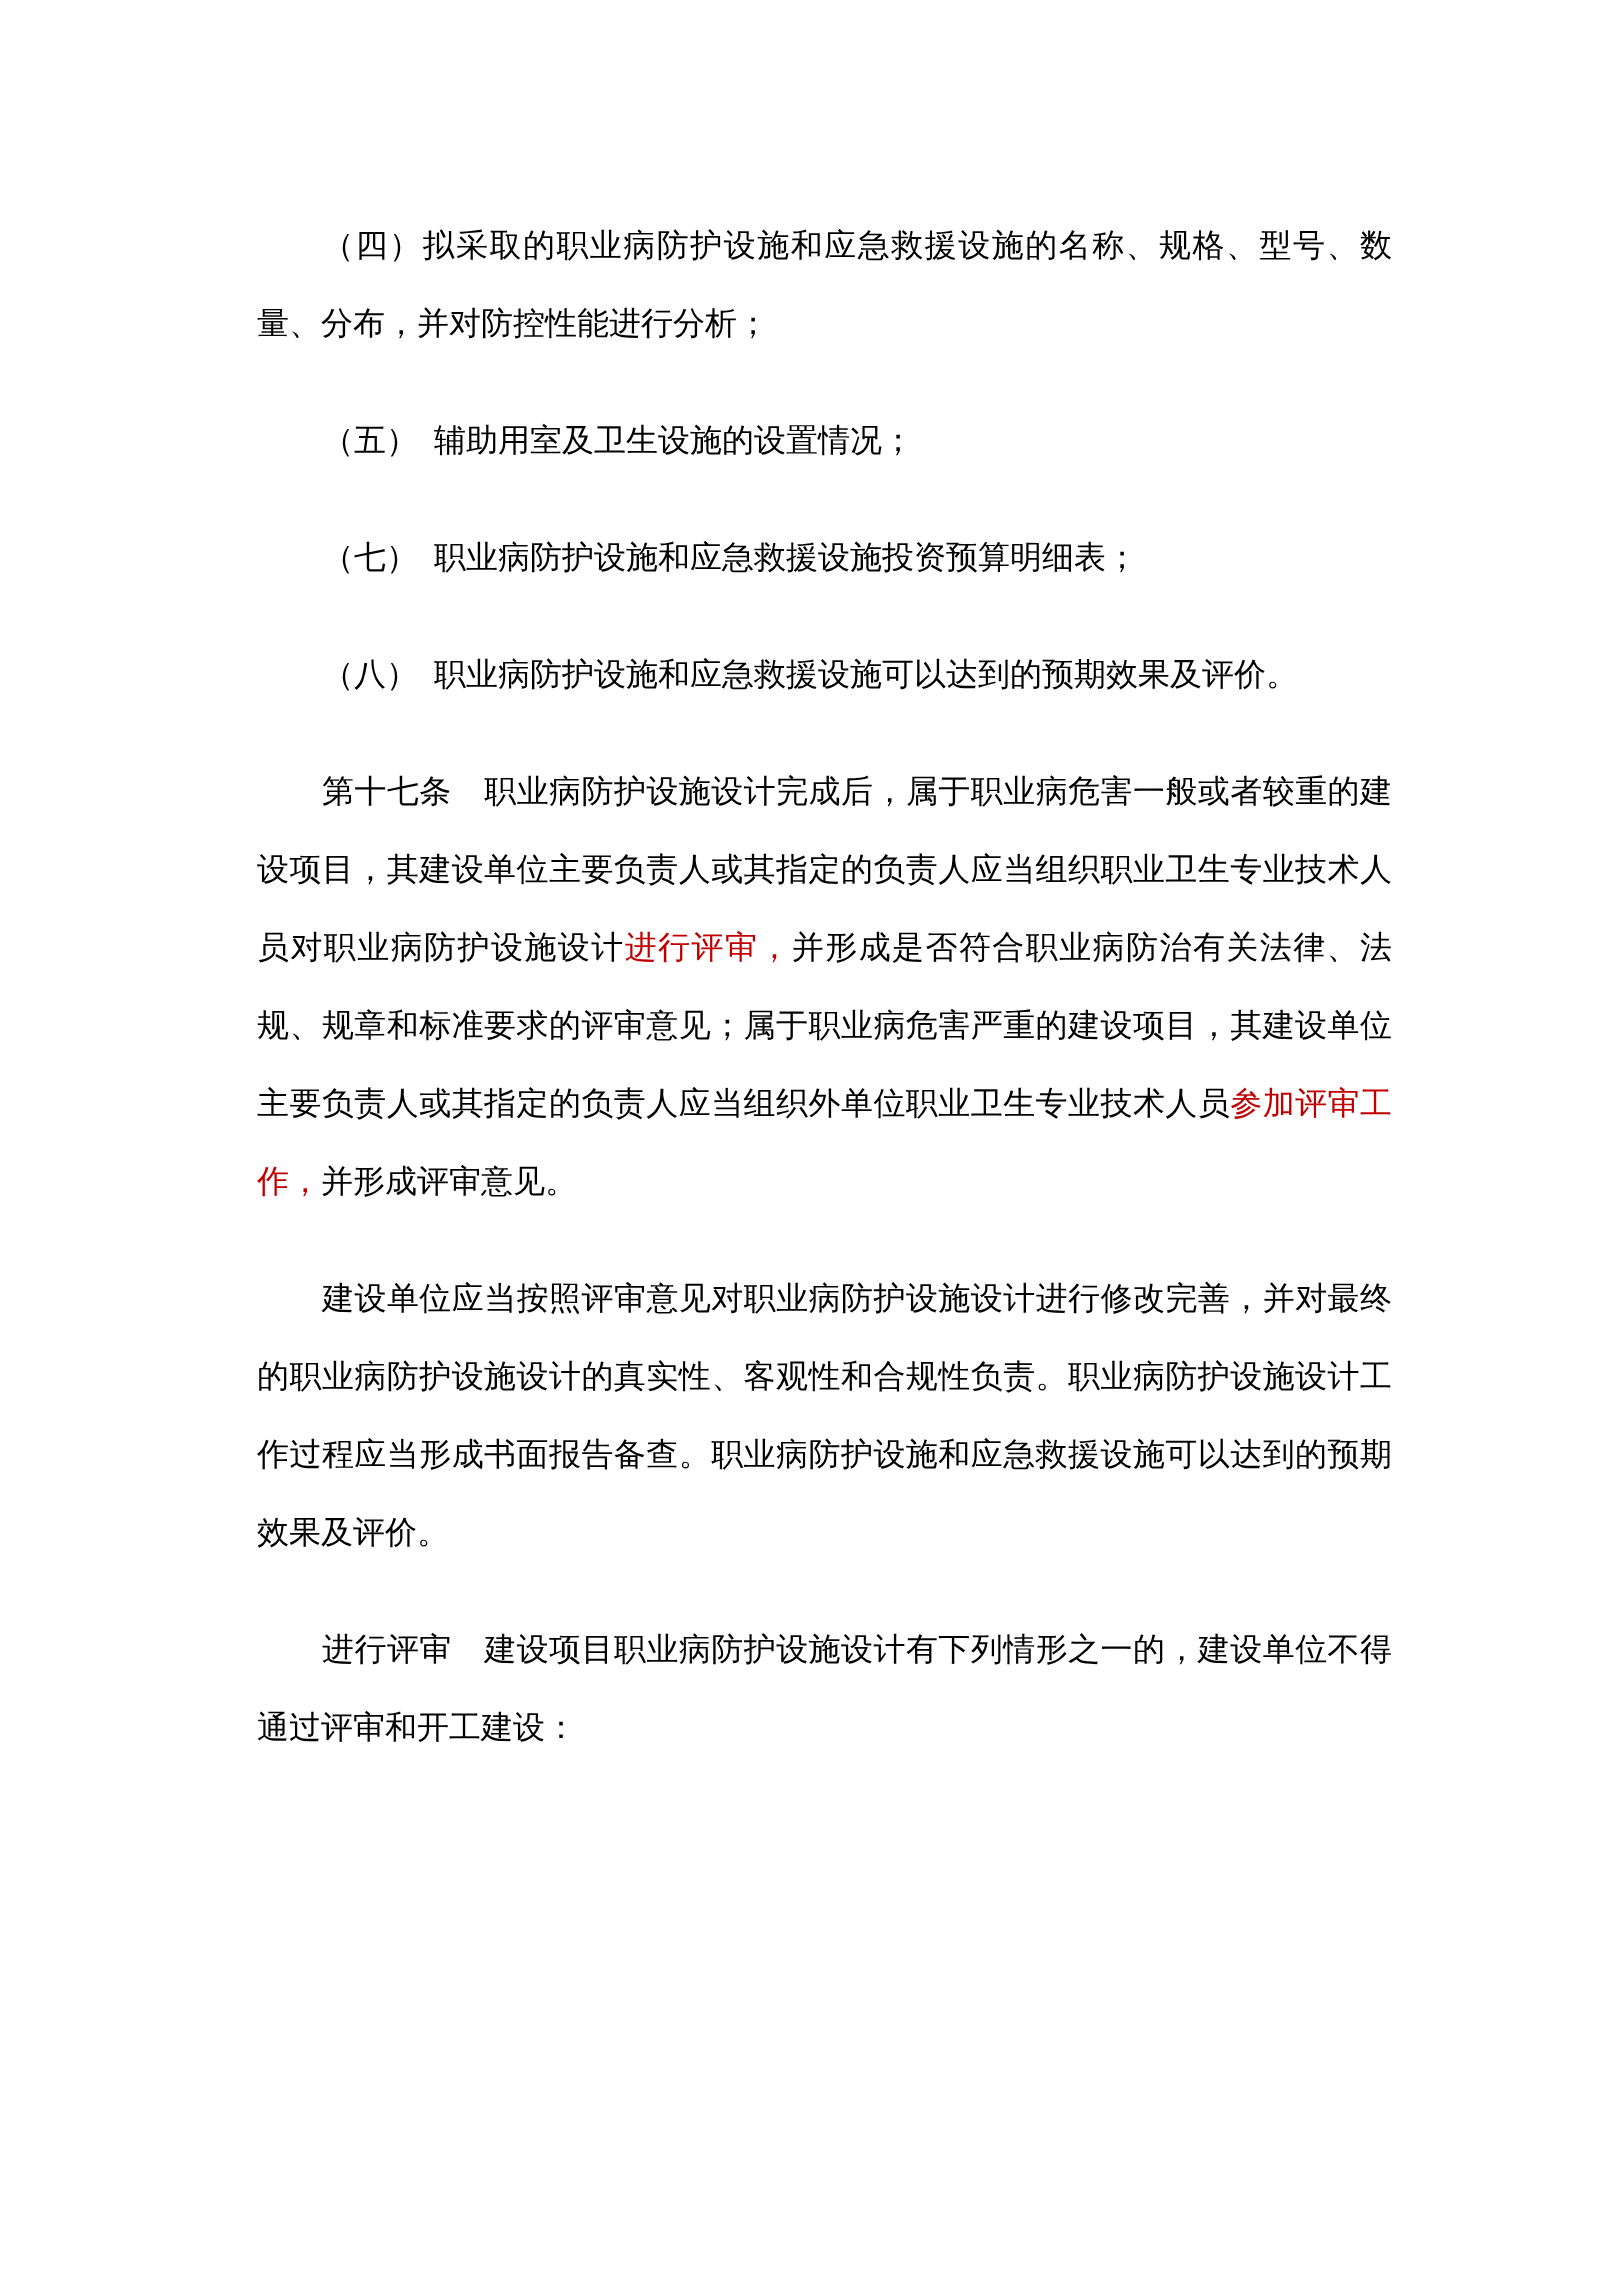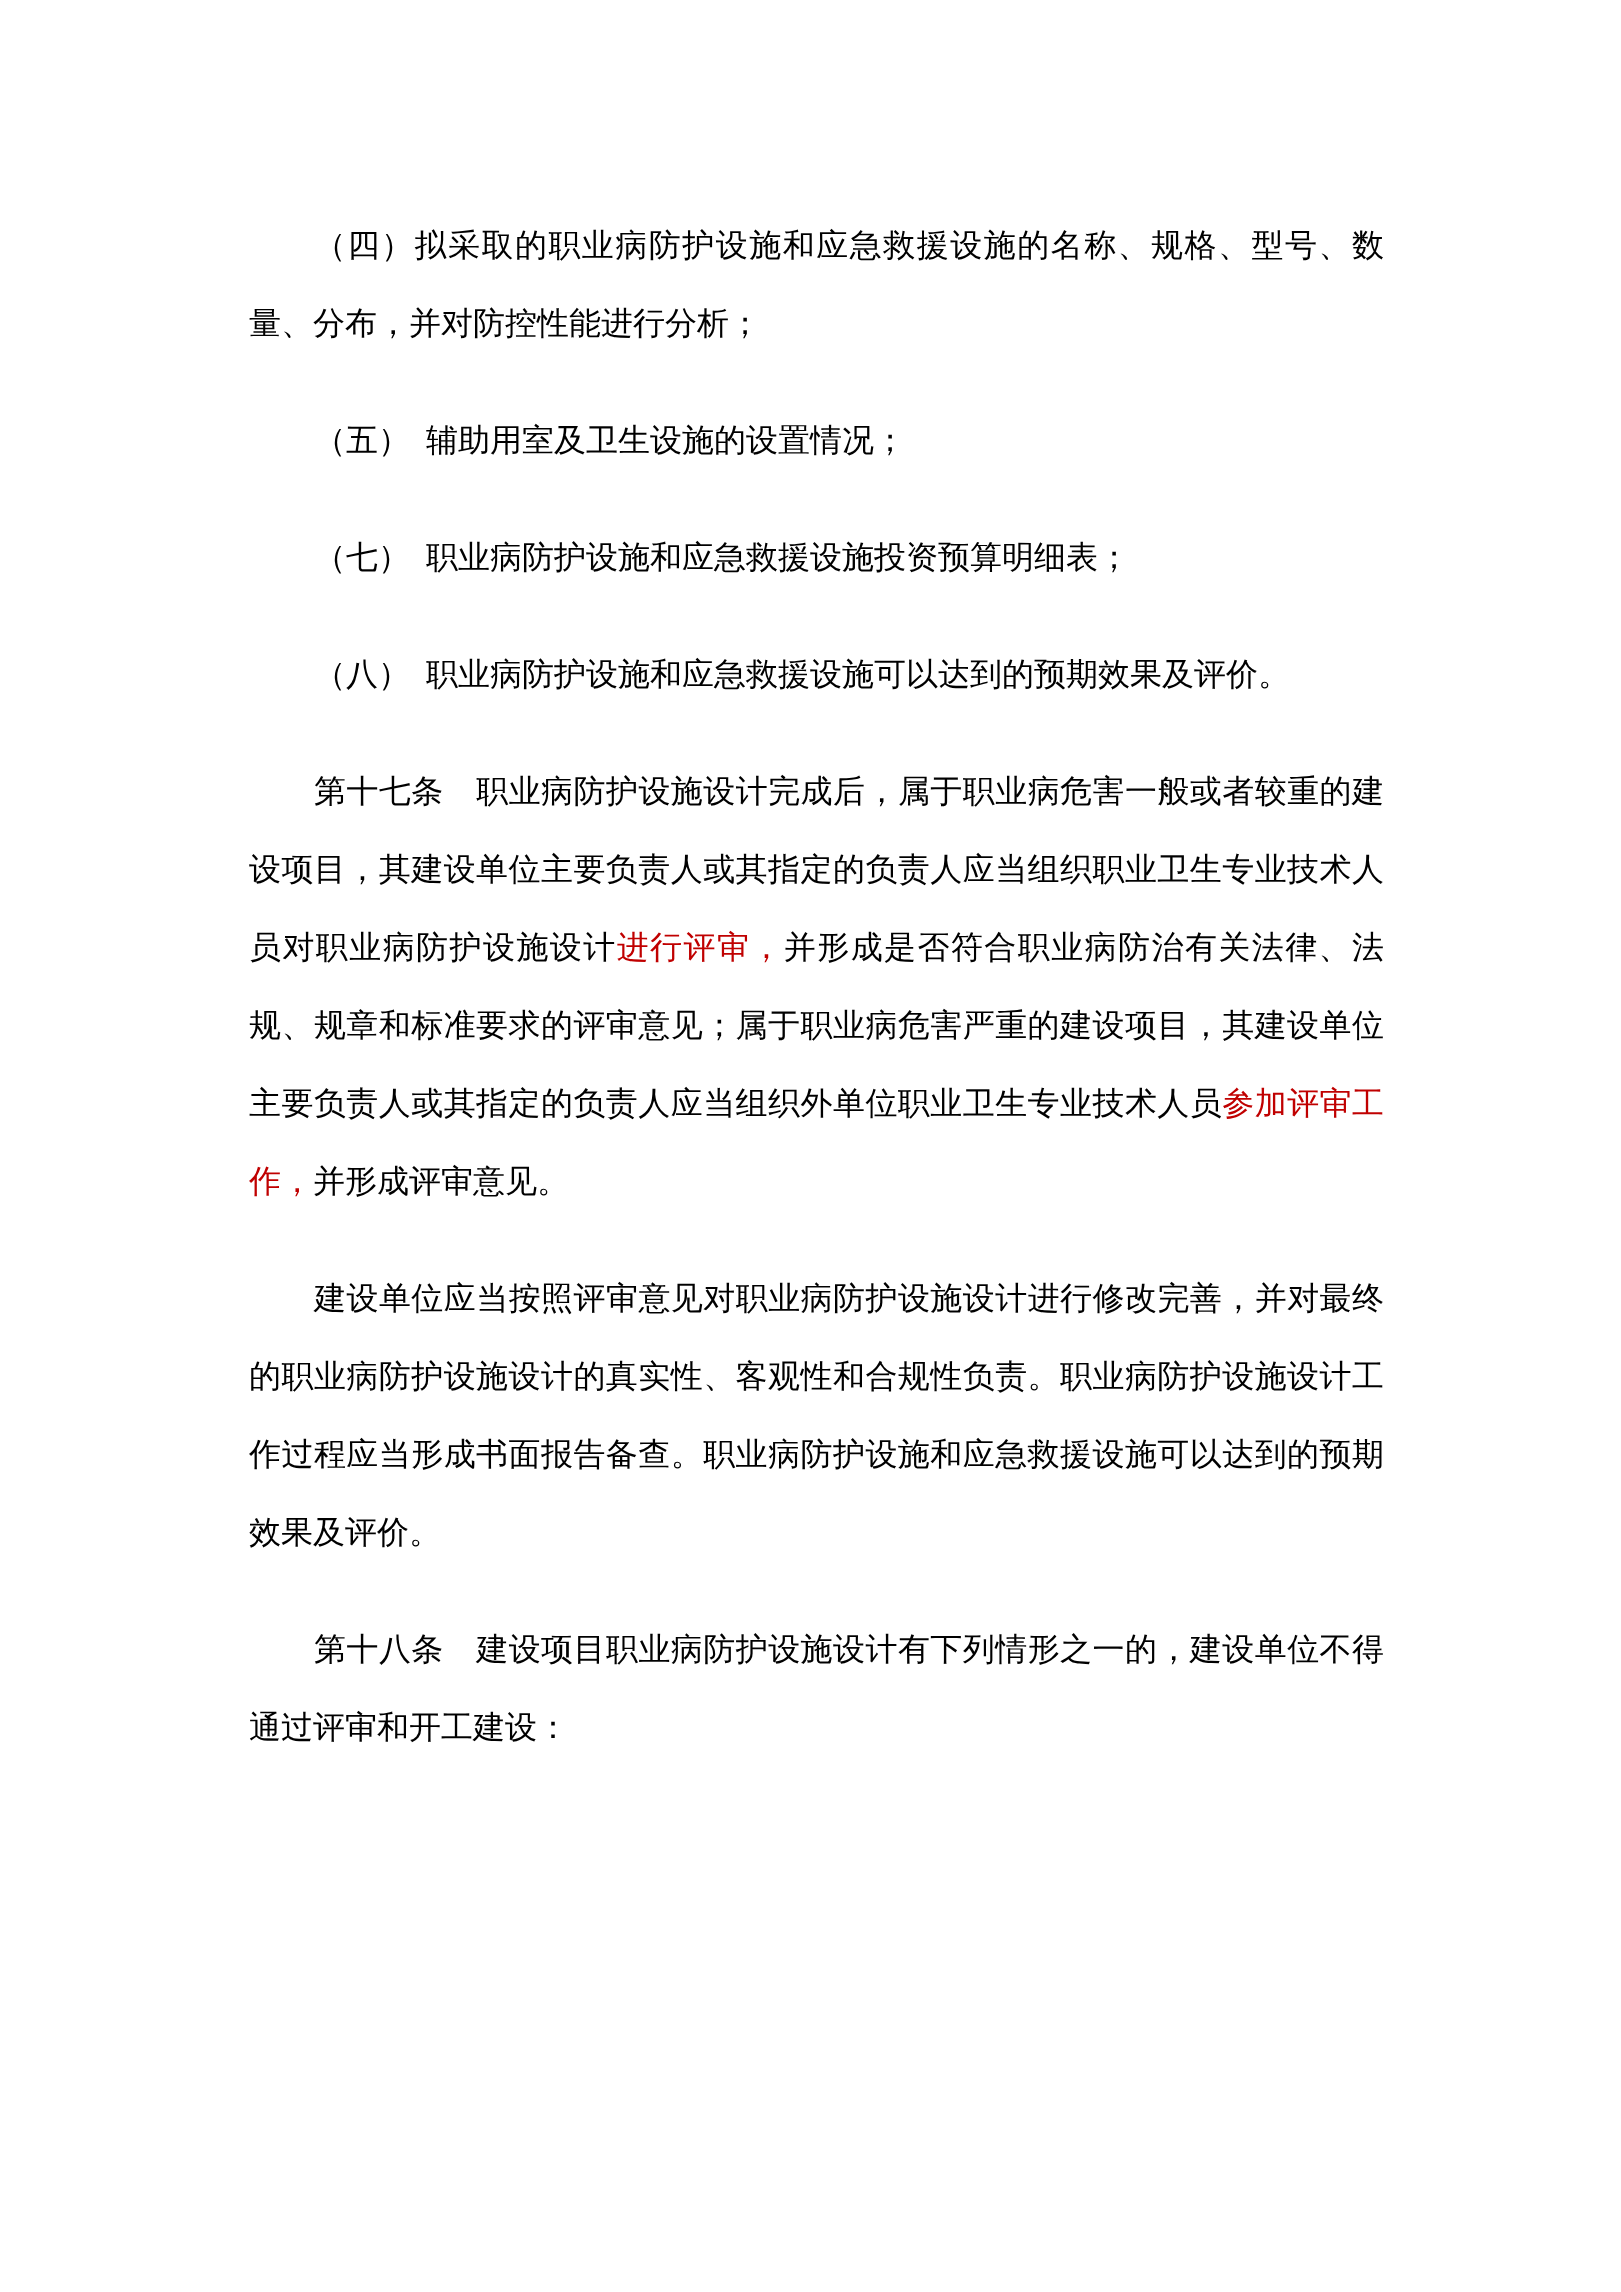--- a/index.html
+++ b/index.html
@@ -13,21 +13,21 @@
     height: 2293px;
     background: #ffffff;
     overflow: hidden;
   }
   .doc-body {
     box-sizing: border-box;
     padding: 206px 241px 0 245px;
   }
   .para {
     width: 1135px;
-    margin: 0 0 39px 4px;
+    margin: 0 0 39px 12px;
     font-family: "Liberation Serif", "DejaVu Serif", serif;
     font-size: 32px;
     line-height: 78px;
     color: #000000;
     text-align: justify;
     text-indent: 65px;
     letter-spacing: 0;
     word-break: normal;
   }
   .run { color: inherit; }
@@ -37,16 +37,16 @@
 <body>
 
 <div class="page">
   <main class="doc-body" id="doc-body">
       <p class="para"><span class="run">（四）拟采取的职业病防护设施和应急救援设施的名称、规格、型号、数量、分布，并对防控性能进行分析；</span></p>
       <p class="para"><span class="run">（五） 辅助用室及卫生设施的设置情况；</span></p>
       <p class="para"><span class="run">（七） 职业病防护设施和应急救援设施投资预算明细表；</span></p>
       <p class="para"><span class="run">（八） 职业病防护设施和应急救援设施可以达到的预期效果及评价。</span></p>
       <p class="para"><span class="run">第十七条　职业病防护设施设计完成后，属于职业病危害一般或者较重的建设项目，其建设单位主要负责人或其指定的负责人应当组织职业卫生专业技术人员对职业病防护设施设计</span><span class="run red" style="color: rgb(192, 0, 0);">进行评审，</span><span class="run">并形成是否符合职业病防治有关法律、法规、规章和标准要求的评审意见；属于职业病危害严重的建设项目，其建设单位主要负责人或其指定的负责人应当组织外单位职业卫生专业技术人员</span><span class="run red" style="color: rgb(192, 0, 0);">参加评审工作，</span><span class="run">并形成评审意见。</span></p>
       <p class="para"><span class="run">建设单位应当按照评审意见对职业病防护设施设计进行修改完善，并对最终的职业病防护设施设计的真实性、客观性和合规性负责。职业病防护设施设计工作过程应当形成书面报告备查。职业病防护设施和应急救援设施可以达到的预期效果及评价。</span></p>
-      <p class="para"><span class="run">第十八条　建设项目职业病防护设施设计有下列情形之一的，建设单位不得通过评审和开工建设：</span></p>
+      <p class="para"><span class="run">进行评审　建设项目职业病防护设施设计有下列情形之一的，建设单位不得通过评审和开工建设：</span></p>
     </main>
 </div>
 
 
 </body></html>

